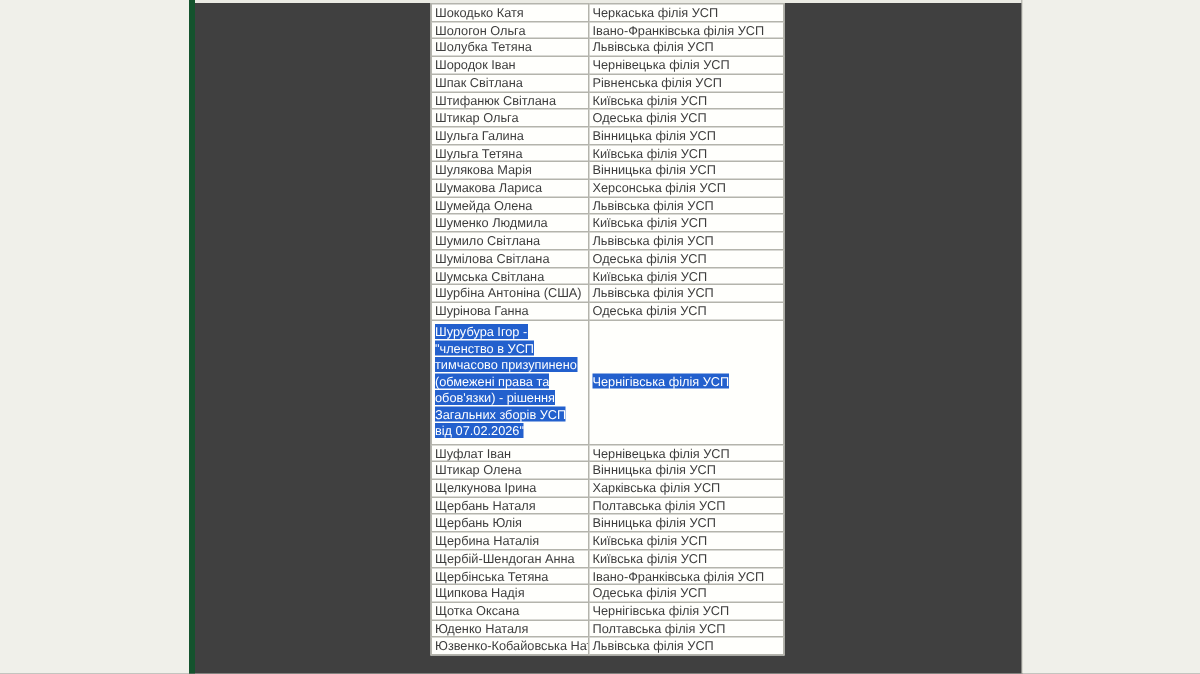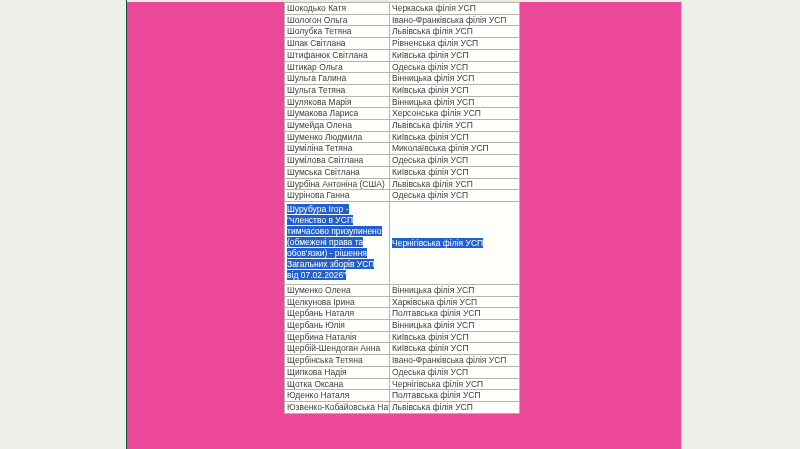--- a/index.html
+++ b/index.html
@@ -10,22 +10,22 @@
     overflow: hidden;
     background: #f0f0ea;
     font-family: "Liberation Sans", "DejaVu Sans", sans-serif;
   }
   .page-content {
     position: absolute;
     left: 126px;
     top: 0;
     width: 556px;
     height: 449px;
-    background: #ec4899;
-    border-left: 1px solid #14532d;
+    background: #404040;
+    border-left: 4px solid #14532d;
     border-right: 1px solid #d8d8d0;
     box-sizing: border-box;
   }
   .top-strip {
     position: absolute;
     left: 0;
     top: 0;
     width: 100%;
     height: 2px;
     background: #ebebe4;
@@ -77,20 +77,24 @@
         </tr>
         <tr>
           <td class="col-name"><span>Шологон Ольга</span></td>
           <td class="col-branch"><span>Івано-Франківська філія УСП</span></td>
         </tr>
         <tr>
           <td class="col-name"><span>Шолубка Тетяна</span></td>
           <td class="col-branch"><span>Львівська філія УСП</span></td>
         </tr>
         <tr>
+          <td class="col-name"><span>Шородок Іван</span></td>
+          <td class="col-branch"><span>Чернівецька філія УСП</span></td>
+        </tr>
+        <tr>
           <td class="col-name"><span>Шпак Світлана</span></td>
           <td class="col-branch"><span>Рівненська філія УСП</span></td>
         </tr>
         <tr>
           <td class="col-name"><span>Штифанюк Світлана</span></td>
           <td class="col-branch"><span>Київська філія УСП</span></td>
         </tr>
         <tr>
           <td class="col-name"><span>Штикар Ольга</span></td>
           <td class="col-branch"><span>Одеська філія УСП</span></td>
@@ -113,22 +117,22 @@
         </tr>
         <tr>
           <td class="col-name"><span>Шумейда Олена</span></td>
           <td class="col-branch"><span>Львівська філія УСП</span></td>
         </tr>
         <tr>
           <td class="col-name"><span>Шуменко Людмила</span></td>
           <td class="col-branch"><span>Київська філія УСП</span></td>
         </tr>
         <tr>
-          <td class="col-name"><span>Шуміліна Тетяна</span></td>
-          <td class="col-branch"><span>Миколаївська філія УСП</span></td>
+          <td class="col-name"><span>Шумило Світлана</span></td>
+          <td class="col-branch"><span>Львівська філія УСП</span></td>
         </tr>
         <tr>
           <td class="col-name"><span>Шумілова Світлана</span></td>
           <td class="col-branch"><span>Одеська філія УСП</span></td>
         </tr>
         <tr>
           <td class="col-name"><span>Шумська Світлана</span></td>
           <td class="col-branch"><span>Київська філія УСП</span></td>
         </tr>
         <tr>
@@ -137,21 +141,25 @@
         </tr>
         <tr>
           <td class="col-name"><span>Шурінова Ганна</span></td>
           <td class="col-branch"><span>Одеська філія УСП</span></td>
         </tr>
         <tr class="selected-row">
           <td class="col-name"><span class="sel">Шурубура Ігор - "членство в УСП тимчасово призупинено (обмежені права та обов'язки) - рішення Загальних зборів УСП від 07.02.2026"</span></td>
           <td class="col-branch"><span class="sel">Чернігівська філія УСП</span></td>
         </tr>
         <tr>
-          <td class="col-name"><span>Шуменко Олена</span></td>
+          <td class="col-name"><span>Шуфлат Іван</span></td>
+          <td class="col-branch"><span>Чернівецька філія УСП</span></td>
+        </tr>
+        <tr>
+          <td class="col-name"><span>Штикар Олена</span></td>
           <td class="col-branch"><span>Вінницька філія УСП</span></td>
         </tr>
         <tr>
           <td class="col-name"><span>Щелкунова Ірина</span></td>
           <td class="col-branch"><span>Харківська філія УСП</span></td>
         </tr>
         <tr>
           <td class="col-name"><span>Щербань Наталя</span></td>
           <td class="col-branch"><span>Полтавська філія УСП</span></td>
         </tr>

